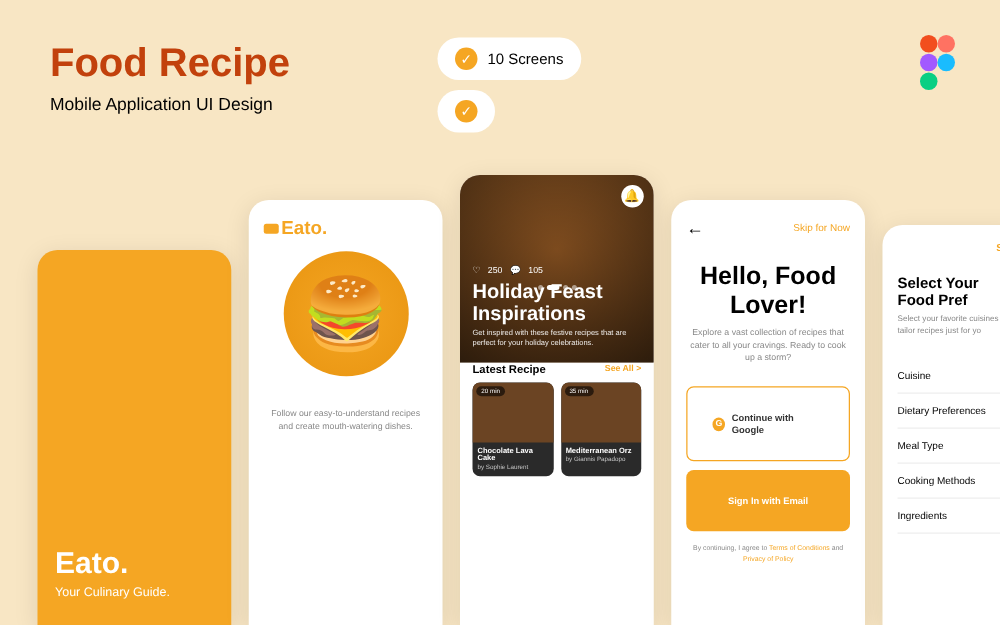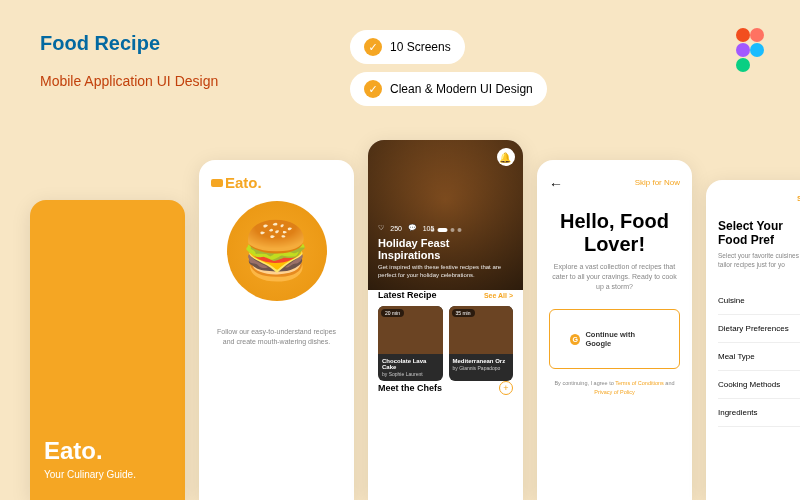--- a/index.html
+++ b/index.html
@@ -1,39 +1,39 @@
 <!DOCTYPE html>
 <html><head>
 <meta charset="utf-8">
 <style>
 *{margin:0;padding:0;box-sizing:border-box;font-family:-apple-system,BlinkMacSystemFont,sans-serif}
 body{background:#f8e6c4;width:800px;height:500px;overflow:hidden;position:relative}
 .header{padding:32px 40px 0}
-.title{font-size:20px;font-weight:700;color:#0369a1;margin-bottom:18px}
-.subtitle{font-size:14px;color:#c2410c}
+.title{font-size:32px;font-weight:700;color:#c2410c;margin-bottom:6px}
+.subtitle{font-size:14px;color:#000000}
 .badges{position:absolute;top:30px;left:350px;display:flex;flex-direction:column;gap:8px}
 .badge{background:#fff;border-radius:20px;padding:8px 14px;display:flex;align-items:center;gap:8px;font-size:12px;font-weight:500;width:fit-content}
 .badge-icon{width:18px;height:18px;background:#f5a623;border-radius:50%;display:flex;align-items:center;justify-content:center;color:#fff;font-size:11px}
 .figma{position:absolute;top:28px;right:34px;display:flex}
 .screens{position:absolute;bottom:0;left:30px;right:0;display:flex;gap:14px;align-items:flex-end}
 .phone{width:155px;border-radius:16px 16px 0 0;overflow:hidden;flex-shrink:0;box-shadow:0 4px 20px rgba(0,0,0,.1)}
 .p1{background:#f5a623;height:300px;display:flex;flex-direction:column;justify-content:flex-end;padding:20px 14px;color:#fff}
 .logo{font-size:24px;font-weight:700;margin-bottom:4px}
 .tagline{font-size:10px}
 .p2{background:#fff;height:340px;padding:14px 12px;text-align:center}
 .burger{width:100px;height:100px;margin:0 auto 26px;border-radius:50%;background:radial-gradient(circle,#f5a623 0%,#e89410 100%);position:relative}
 .burger::after{content:"🍔";font-size:56px;position:absolute;top:50%;left:50%;transform:translate(-50%,-50%)}
 .step-title{font-size:14px;font-weight:700;margin-bottom:8px}
 .step-desc{font-size:7px;color:#888;line-height:1.4}
 .p2 .logo-top{font-size:15px;font-weight:700;color:#f5a623;text-align:left;display:flex;align-items:center;gap:2px;margin-bottom:10px}
 .p3{background:#fff;height:360px}
 .hero{height:150px;background:linear-gradient(rgba(0,0,0,.3),rgba(0,0,0,.5)),radial-gradient(circle at 50% 40%,#c87830,#5a3818);color:#fff;padding:10px;position:relative;display:flex;flex-direction:column;justify-content:flex-end}
 .bell{position:absolute;top:8px;right:8px;width:18px;height:18px;background:#fff;border-radius:50%;display:flex;align-items:center;justify-content:center;font-size:10px}
 .stats{display:flex;gap:6px;font-size:7px;margin-bottom:5px;align-items:center}
-.hero-title{font-size:11px;font-weight:700;margin-bottom:3px}
+.hero-title{font-size:16px;font-weight:700;margin-bottom:3px}
 .hero-desc{font-size:6px;opacity:.9;line-height:1.3}
 .dots{position:absolute;top:88px;left:50%;transform:translateX(-50%);display:flex;gap:3px}
 .dot{width:4px;height:4px;background:#fff;border-radius:50%;opacity:.5}
 .dot.active{opacity:1;width:10px;border-radius:2px}
 .section{padding:0 10px}
 .sec-head{display:flex;justify-content:space-between;align-items:center;margin-bottom:6px}
 .sec-title{font-size:9px;font-weight:700}
 .sec-link{font-size:7px;color:#f5a623;font-weight:600}
 .cards{display:flex;gap:6px}
 .card{flex:1;border-radius:6px;overflow:hidden;background:#2a2a2a}
@@ -69,21 +69,20 @@
   <div class="subtitle">Mobile Application UI Design</div>
 </div>
 
 <div class="badges">
   <div class="badge">
     <div class="badge-icon">✓</div>
     <span>10 Screens</span>
   </div>
   <div class="badge">
     <div class="badge-icon">✓</div>
-    <span>Clean &amp; Modern UI Design</span>
   </div>
 </div>
 
 <div class="figma">
   <svg width="30" height="44" viewBox="0 0 30 44">
     <circle cx="7" cy="7" r="7" fill="#f24e1e"></circle>
       <circle cx="21" cy="7" r="7" fill="#ff7262"></circle>
     <circle cx="7" cy="22" r="7" fill="#a259ff"></circle>
       <circle cx="21" cy="22" r="7" fill="#1abcfe"></circle>
     <circle cx="7" cy="37" r="7" fill="#0acf83"></circle>
@@ -143,36 +142,35 @@
           <div class="card-img">
               <div class="card-time">35 min</div>
             </div>
           <div class="card-body">
             <div class="card-title">Mediterranean Orz</div>
             <div class="card-by">by Giannis Papadopo</div>
           </div>
         </div>
       </div>
     </div>
-    <div class="chefs-head">
-      <div class="sec-title">Meet the Chefs</div>
-      <div class="add-chef">+</div>
-    </div>
   </div>
 
   <div class="phone p4">
     <div class="nav-row">
       <div class="back">←</div>
       <div class="skip">Skip for Now</div>
     </div>
     <div class="hello">Hello, Food Lover!</div>
     <div class="hello-desc">Explore a vast collection of recipes that cater to all your cravings. Ready to cook up a storm?</div>
     <div class="btn">
       <div class="btn-icon">G</div>
       <span>Continue with Google</span>
+    </div>
+    <div class="btn btn-primary">
+      <span>Sign In with Email</span>
     </div>
     <div class="terms">
       <span>By continuing, I agree to </span><a>Terms of Conditions</a><span> and </span><a>Privacy of Policy</a>
     </div>
   </div>
 
   <div class="phone p5">
     <div class="skip-only">Ski</div>
     <div class="pref-title">Select Your Food Pref</div>
     <div class="pref-desc">Select your favorite cuisines an tailor recipes just for yo</div>

